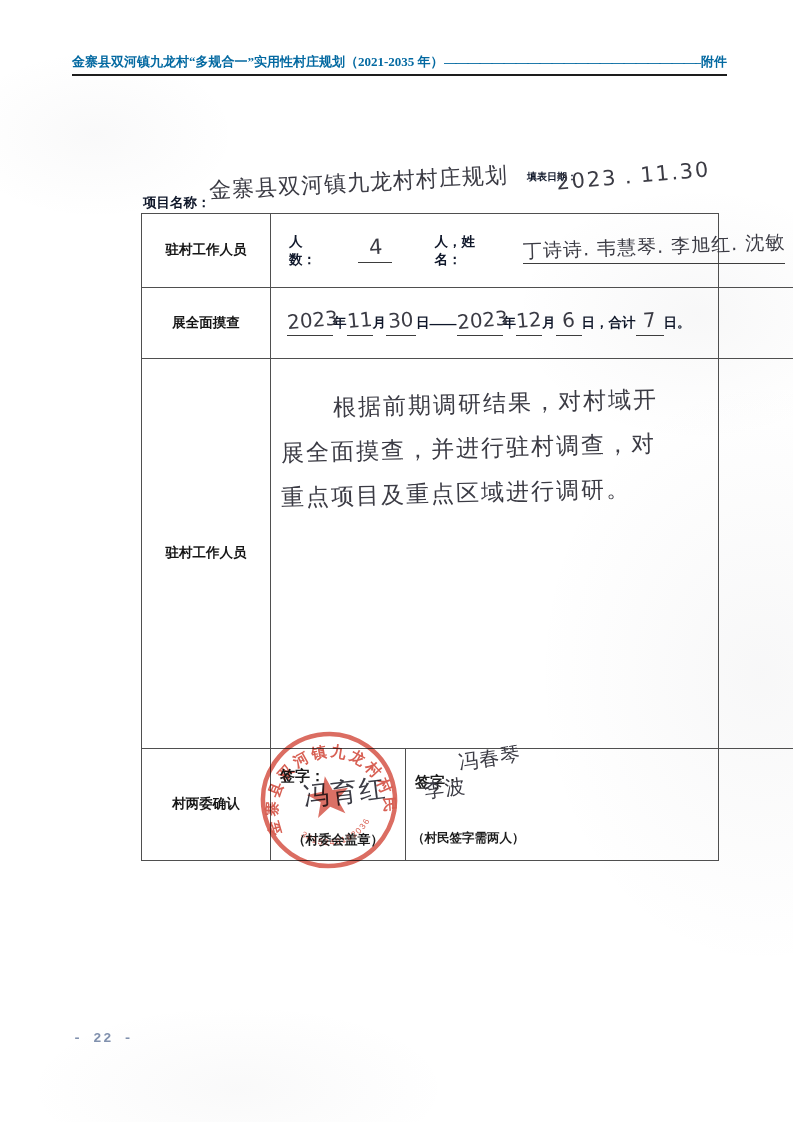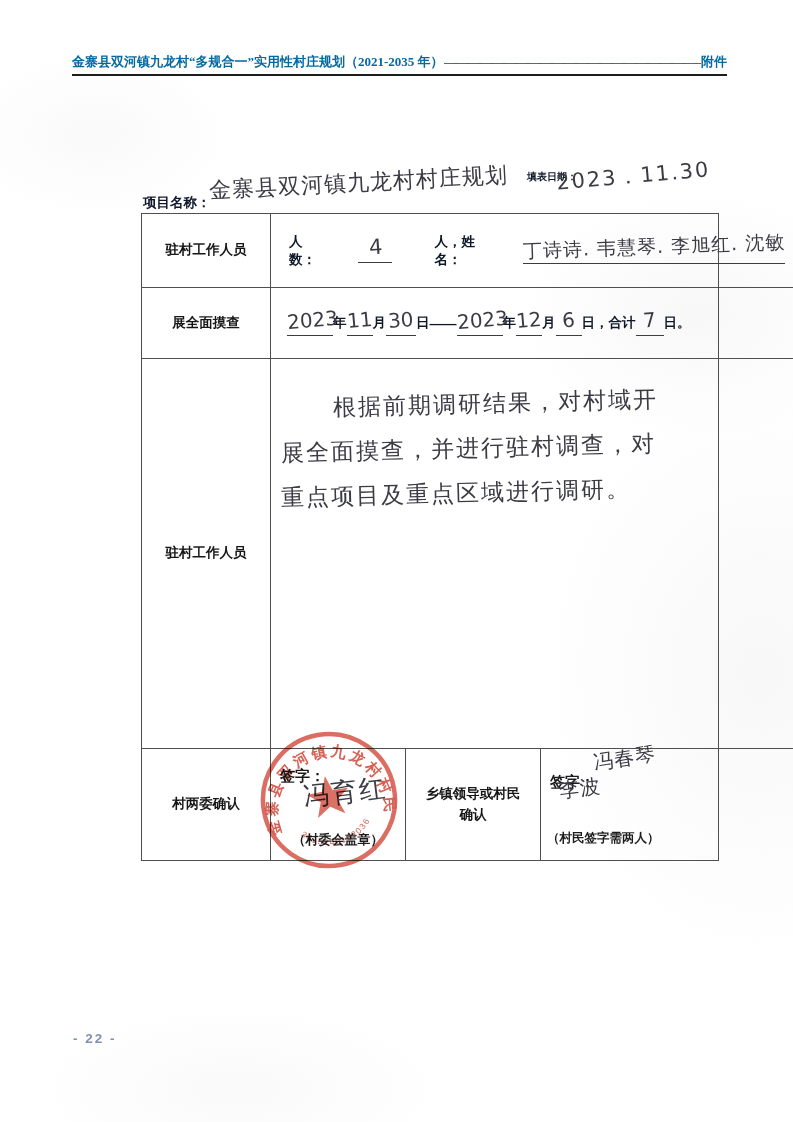--- a/index.html
+++ b/index.html
@@ -112,21 +112,21 @@
   
   .stamp{
     position:absolute; left:256px; top:727px; width:146px; height:146px;
     transform:rotate(-10deg);
     opacity:0.88; mix-blend-mode:multiply; pointer-events:none;
   }
 
   
   .page-number{
     position:absolute; left:73px; top:1031px;
-    font-family:Liberation Sans, sans-serif; font-size:13.5px; font-weight:bold;
+    font-family:Liberation Mono, monospace; font-size:13.5px; font-weight:bold;
     color:#8191ae; letter-spacing:2px;
   }
 </style>
 </head>
 <body>
 
 <div class="page">
 
   <div class="doc-header">
     <span>金寨县双河镇九龙村“多规合一”实用性村庄规划（2021-2035 年）</span>
@@ -183,24 +183,20 @@
       </div>
     </div>
 
     <div class="trow trow-4col">
       <div class="tcell tcell-label">村两委确认</div>
       <div class="tcell cell-village-sign">
         <span class="sign-label">签字：</span>
         <span class="hw hw-village-sign">冯育红</span>
         <div class="stamp-note">（村委会盖章）</div>
       </div>
-      <div class="tcell tcell-label">
-        <span><span>乡镇领导或村民</span><br>
-        <span>确认</span></span>
-      </div>
       <div class="tcell cell-town-sign">
         <span class="sign-label">签字：</span>
         <span class="hw hw-town-sign-1">冯春琴</span>
         <span class="hw hw-town-sign-2">李波</span>
         <div class="villager-note">（村民签字需两人）</div>
       </div>
     </div>
   </div>
 
   <svg class="stamp" viewBox="0 0 146 146">

